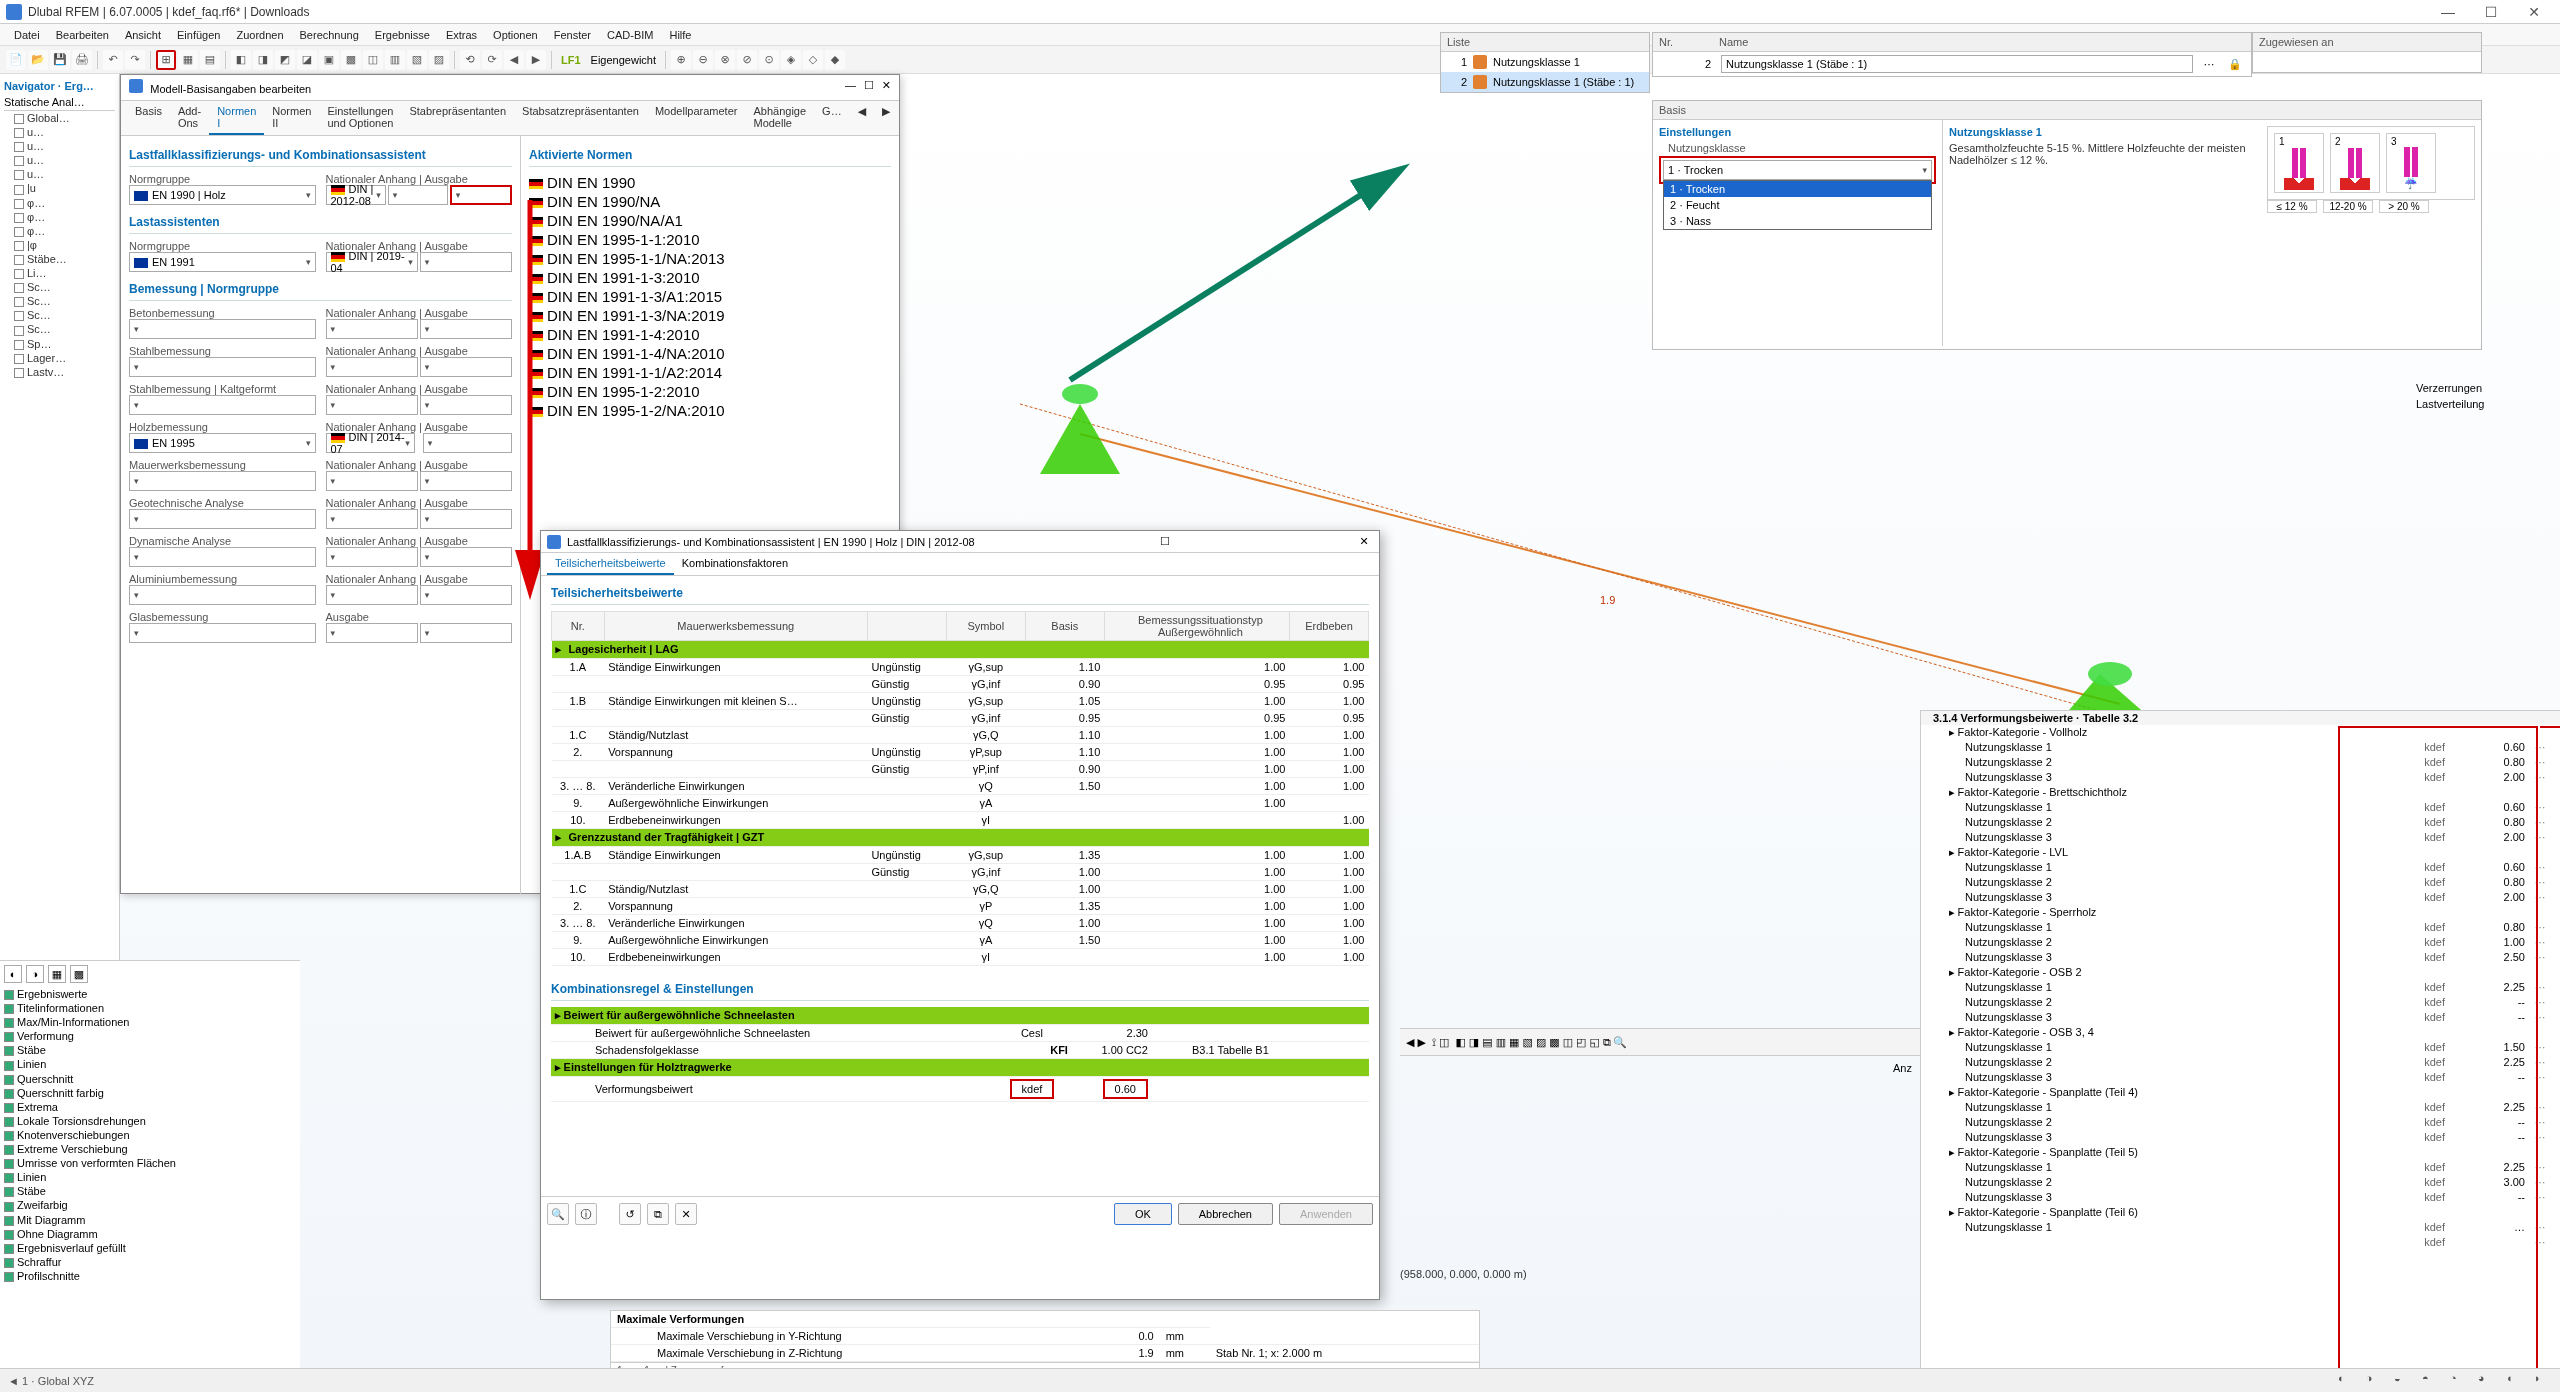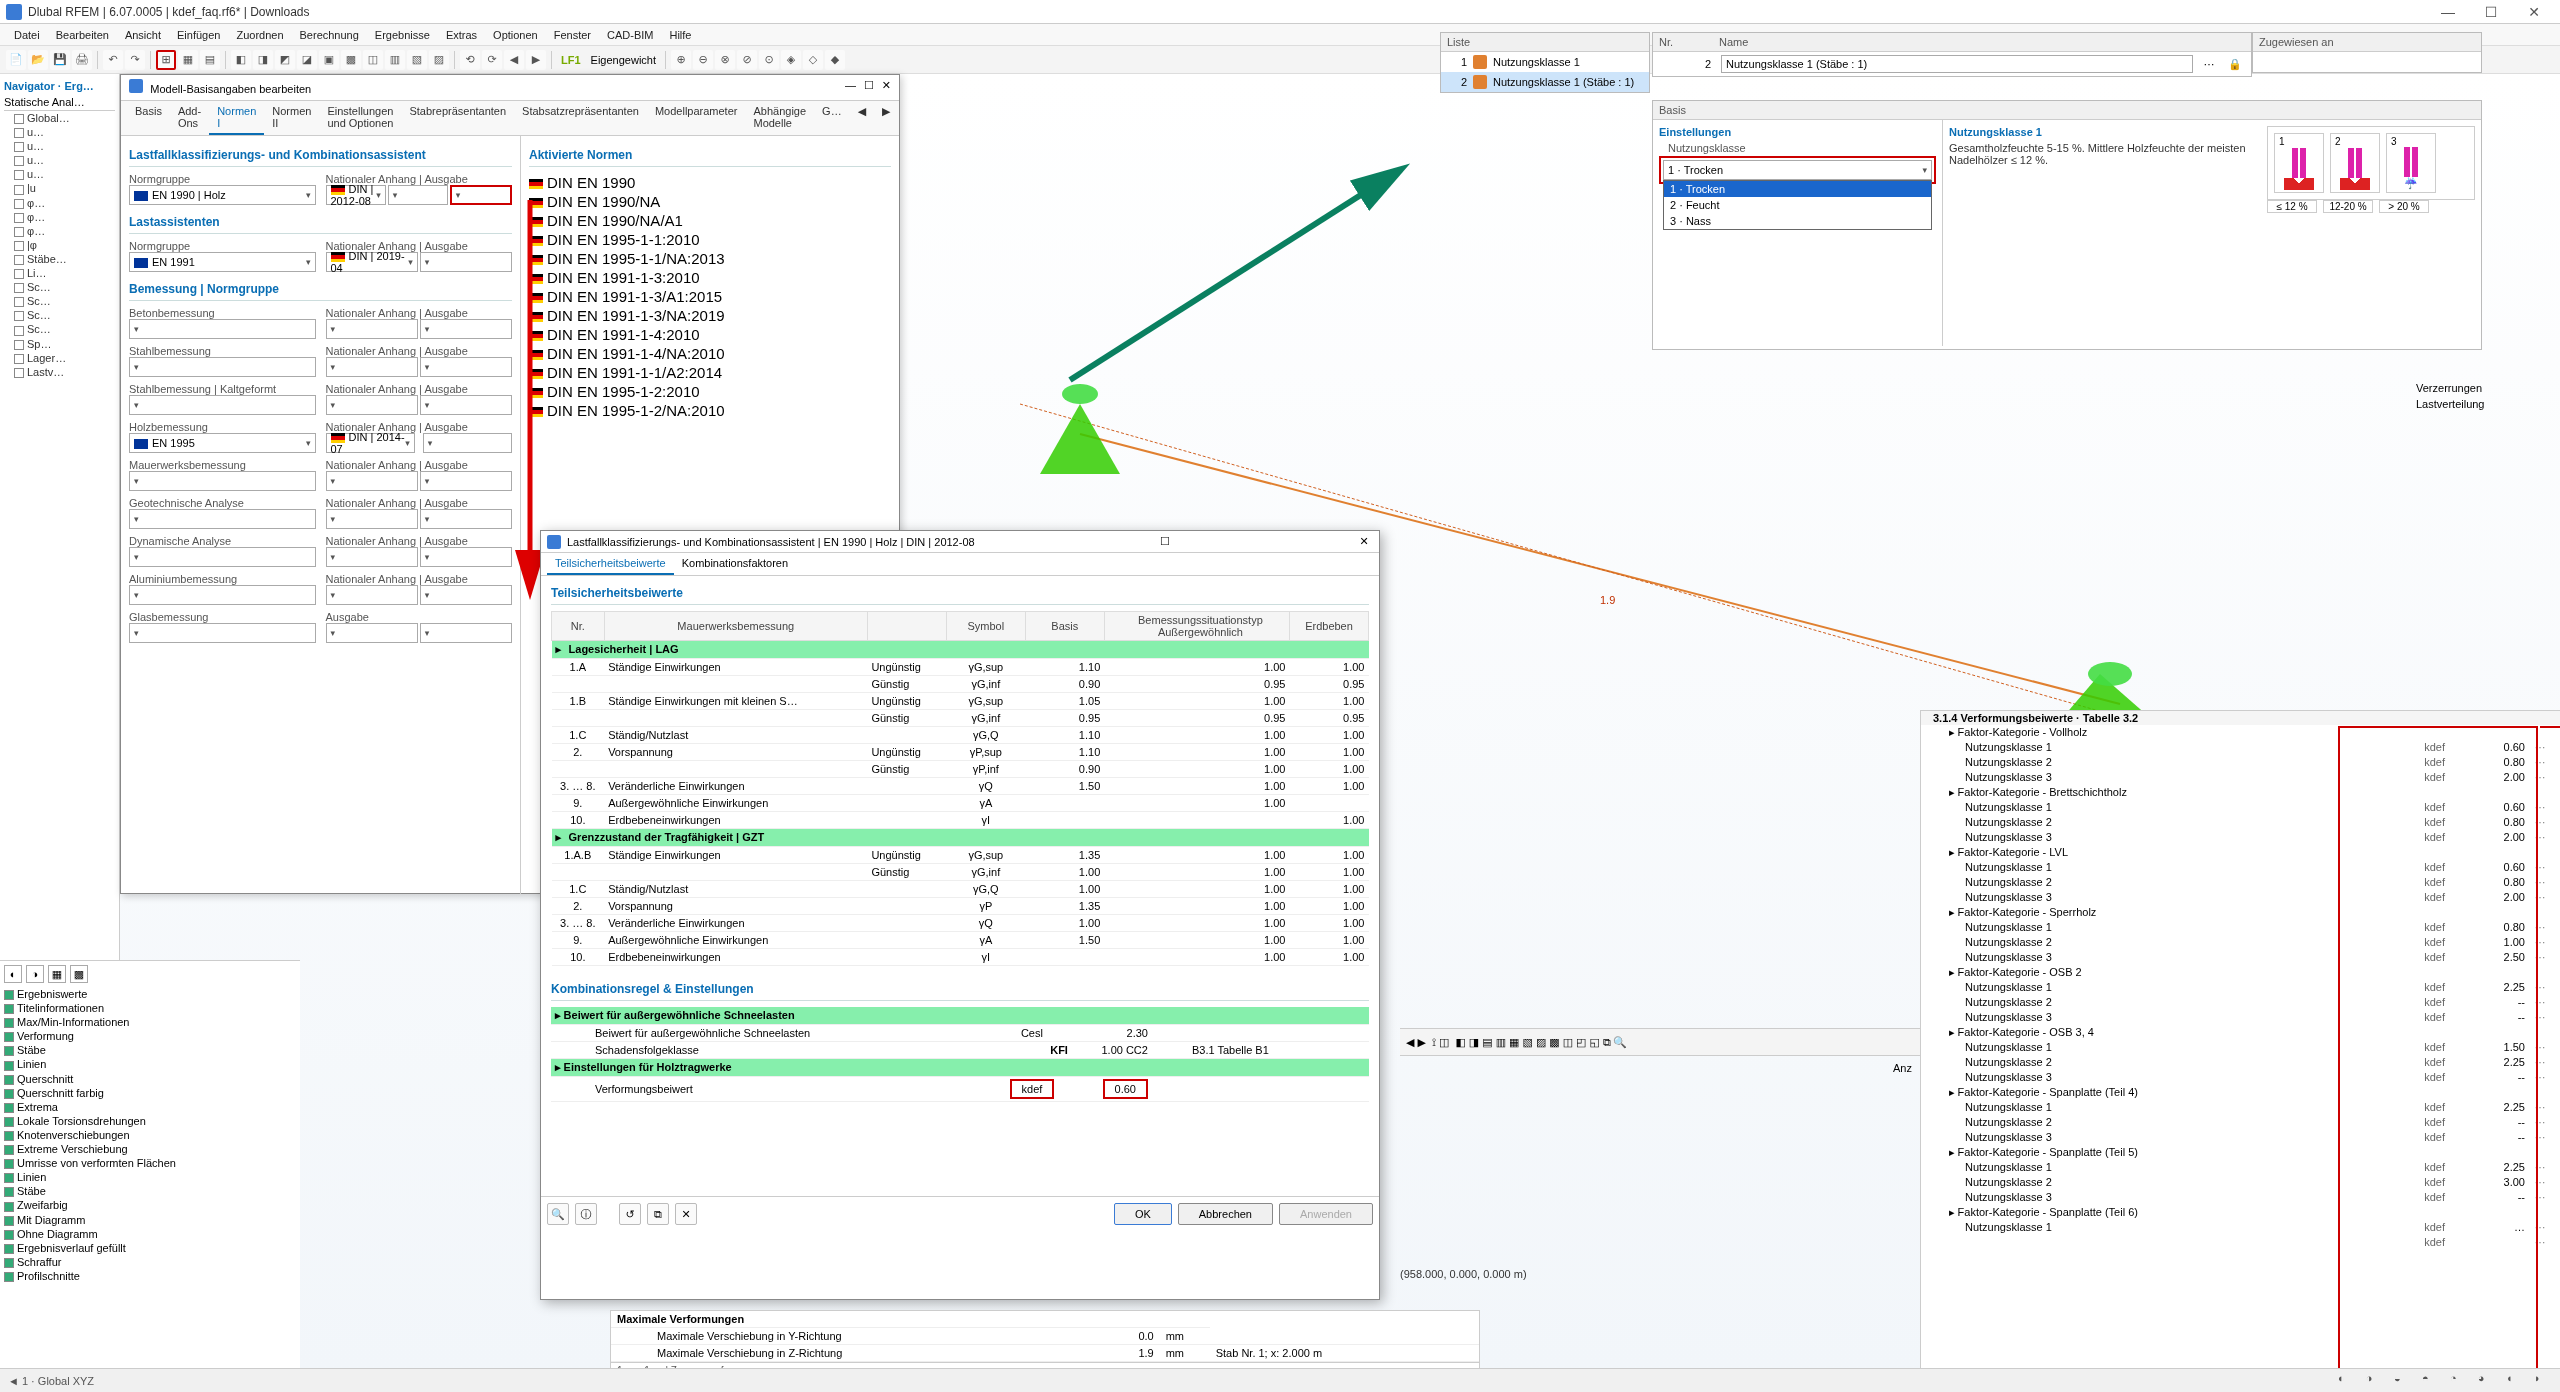--- a/index.html
+++ b/index.html
@@ -42,21 +42,21 @@
 .greenarrow { position:absolute; pointer-events:none; }
 .popup { position:absolute; background:#fff; border:1px solid #888; box-shadow:3px 3px 12px rgba(0,0,0,0.3); }
 .popup .ptitle { background:#fff; height:22px; display:flex; align-items:center; padding:0 6px; border-bottom:1px solid #ccc; font-size:11px; }
 .popup .ptitle .cls { margin-left:auto; width:18px; text-align:center; }
 .tabrow { display:flex; border-bottom:1px solid #ccc; padding:0 6px; }
 .tabrow span { padding:4px 8px; font-size:11px; border-bottom:2px solid transparent; }
 .tabrow span.act { border-bottom-color:#0a6eb4; color:#0a6eb4; }
 .tbl { width:100%; border-collapse:collapse; font-size:10.5px; }
 .tbl th { background:#f5f5f5; border:1px solid #ddd; padding:2px 4px; font-weight:normal; color:#444; }
 .tbl td { border-bottom:1px solid #eee; padding:2px 4px; }
-.tbl .grp td { font-weight:bold; background:#86efac; }
+.tbl .grp td { font-weight:bold; background:#84cc16; }
 .redbox { border:2px solid #c00; }
 .btnrow { display:flex; gap:6px; padding:6px; border-top:1px solid #ccc; align-items:center; }
 .btnrow .btn { width:22px; height:22px; display:inline-flex; align-items:center; justify-content:center; border:1px solid #bbb; background:#fafafa; border-radius:2px; }
 .btnrow .pb { padding:4px 20px; border:1px solid #888; background:#f0f0f0; border-radius:2px; }
 .listpanel { position:absolute; background:#fff; border:1px solid #bbb; }
 .listpanel .hdr { background:#f0f0f0; padding:3px 6px; border-bottom:1px solid #ccc; font-size:11px; color:#555; }
 .listpanel .row { padding:3px 6px; font-size:11px; display:flex; gap:6px; align-items:center; }
 .listpanel .row.sel { background:#cde4fa; }
 .nk-icons { display:flex; gap:6px; border:1px solid #ccc; padding:6px; }
 .nk-icons .cell { width:50px; height:60px; border:1px solid #ccc; display:flex; flex-direction:column; align-items:center; justify-content:flex-end; padding:2px; position:relative; }

